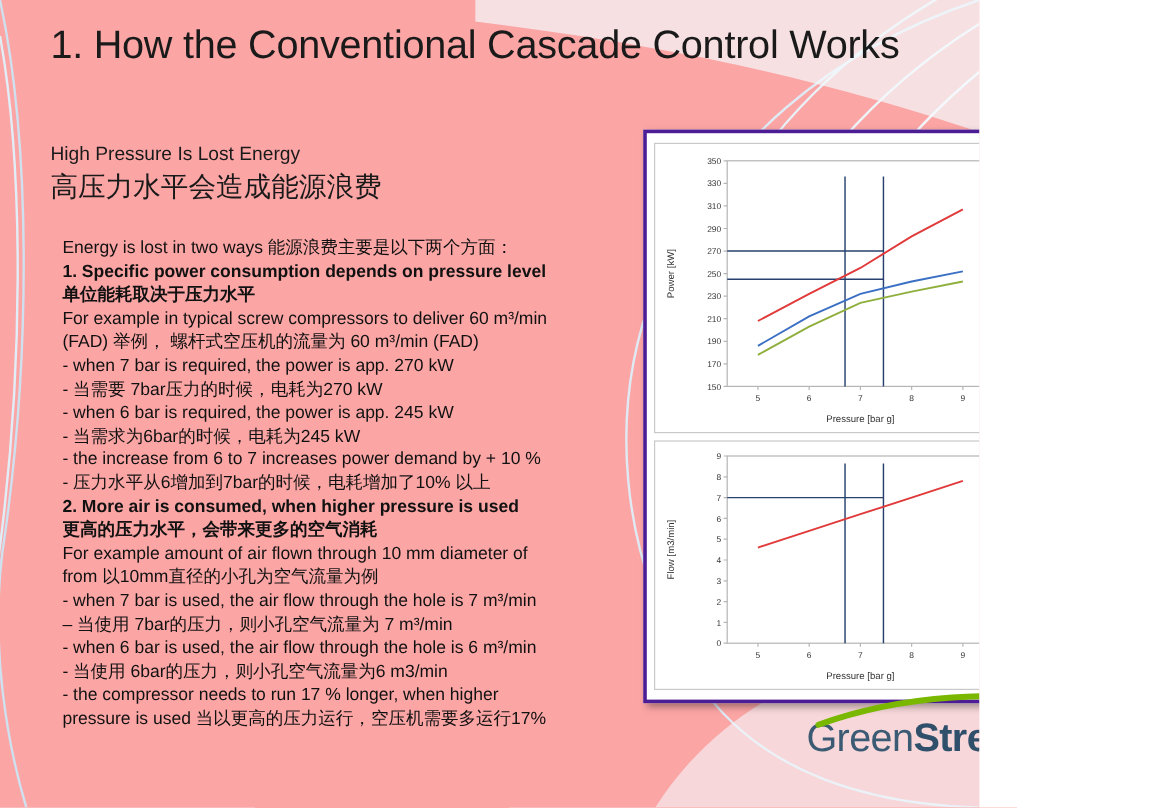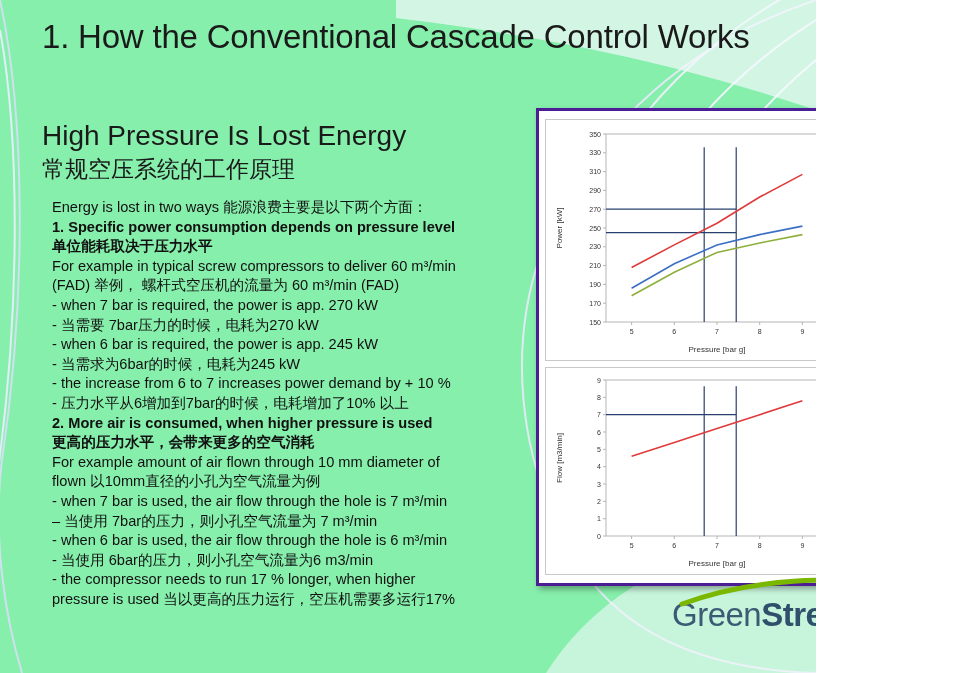--- a/index.html
+++ b/index.html
@@ -12,21 +12,21 @@
     overflow: hidden;
     background: #ffffff;
     font-family: "Liberation Sans", sans-serif;
     position: relative;
   }
   .slide {
     position: absolute;
     left: 0; top: 0;
     width: 816px;
     height: 673px;
-    background: #86efac;
+    background: #fca5a5;
     overflow: hidden;
   }
   
   .bg-swoosh {
     position: absolute;
     right: 0; top: 0;
     width: 420px;
     height: 673px;
     pointer-events: none;
     z-index: 0;
@@ -61,21 +61,21 @@
     white-space: nowrap;
   }
 
   .subtitle-block {
     position: absolute;
     left: 42px;
     top: 120px;
     z-index: 3;
   }
   .subtitle-en {
-    font-size: 28px;
+    font-size: 16px;
     color: #1a1a1a;
     white-space: nowrap;
   }
   .subtitle-zh {
     font-size: 23px;
     color: #1a1a1a;
     margin-top: 2px;
     white-space: nowrap;
   }
 
@@ -166,39 +166,39 @@
     <path d="M 0 0 L 420 0 L 420 110 C 300 70 180 40 0 18 Z" fill="#f4f9fc" opacity="0.7"></path>
     <path d="M 150 673 C 190 610 250 570 330 545 C 370 533 400 528 420 525 L 420 673 Z" fill="#f4f9fc" opacity="0.6"></path>
   </svg>
 
   <div class="title-block">
     <div class="title-en">1. How the Conventional Cascade Control Works</div>
   </div>
 
   <div class="subtitle-block">
     <div class="subtitle-en">High Pressure Is Lost Energy</div>
-    <div class="subtitle-zh">常规空压系统的工作原理</div>
+    <div class="subtitle-zh">高压力水平会造成能源浪费</div>
   </div>
 
   <div class="body-block">
     <div class="body-line">Energy is lost in two ways 能源浪费主要是以下两个方面：</div>
     <div class="body-line bold">1. Specific power consumption depends on pressure level</div>
     <div class="body-line bold">单位能耗取决于压力水平</div>
     <div class="body-line">For example in typical screw compressors to deliver 60 m³/min</div>
     <div class="body-line">(FAD) 举例， 螺杆式空压机的流量为 60 m³/min (FAD)</div>
     <div class="body-line"> - when 7 bar is required, the power is app. 270 kW</div>
     <div class="body-line"> - 当需要 7bar压力的时候，电耗为270 kW</div>
     <div class="body-line"> - when 6  bar is required, the power is app. 245 kW</div>
     <div class="body-line"> - 当需求为6bar的时候，电耗为245 kW</div>
     <div class="body-line"> - the increase from 6 to 7 increases power demand by + 10 %</div>
     <div class="body-line"> - 压力水平从6增加到7bar的时候，电耗增加了10% 以上</div>
     <div class="body-line bold">2. More air is consumed, when higher pressure is used</div>
     <div class="body-line bold">更高的压力水平，会带来更多的空气消耗</div>
     <div class="body-line">For example amount of air flown through 10 mm diameter of</div>
-    <div class="body-line">flown 以10mm直径的小孔为空气流量为例</div>
+    <div class="body-line">from 以10mm直径的小孔为空气流量为例</div>
     <div class="body-line"> - when 7 bar is used, the air flow through the hole is 7 m³/min</div>
     <div class="body-line"> –  当使用 7bar的压力，则小孔空气流量为 7 m³/min</div>
     <div class="body-line"> - when 6 bar is used, the air flow through the hole is 6 m³/min</div>
     <div class="body-line"> - 当使用 6bar的压力，则小孔空气流量为6 m3/min</div>
     <div class="body-line"> - the compressor needs to run 17 % longer, when higher</div>
     <div class="body-line">pressure is used 当以更高的压力运行，空压机需要多运行17%</div>
   </div>
 
   <div class="chart-panel">
     <div class="chart-inner">

